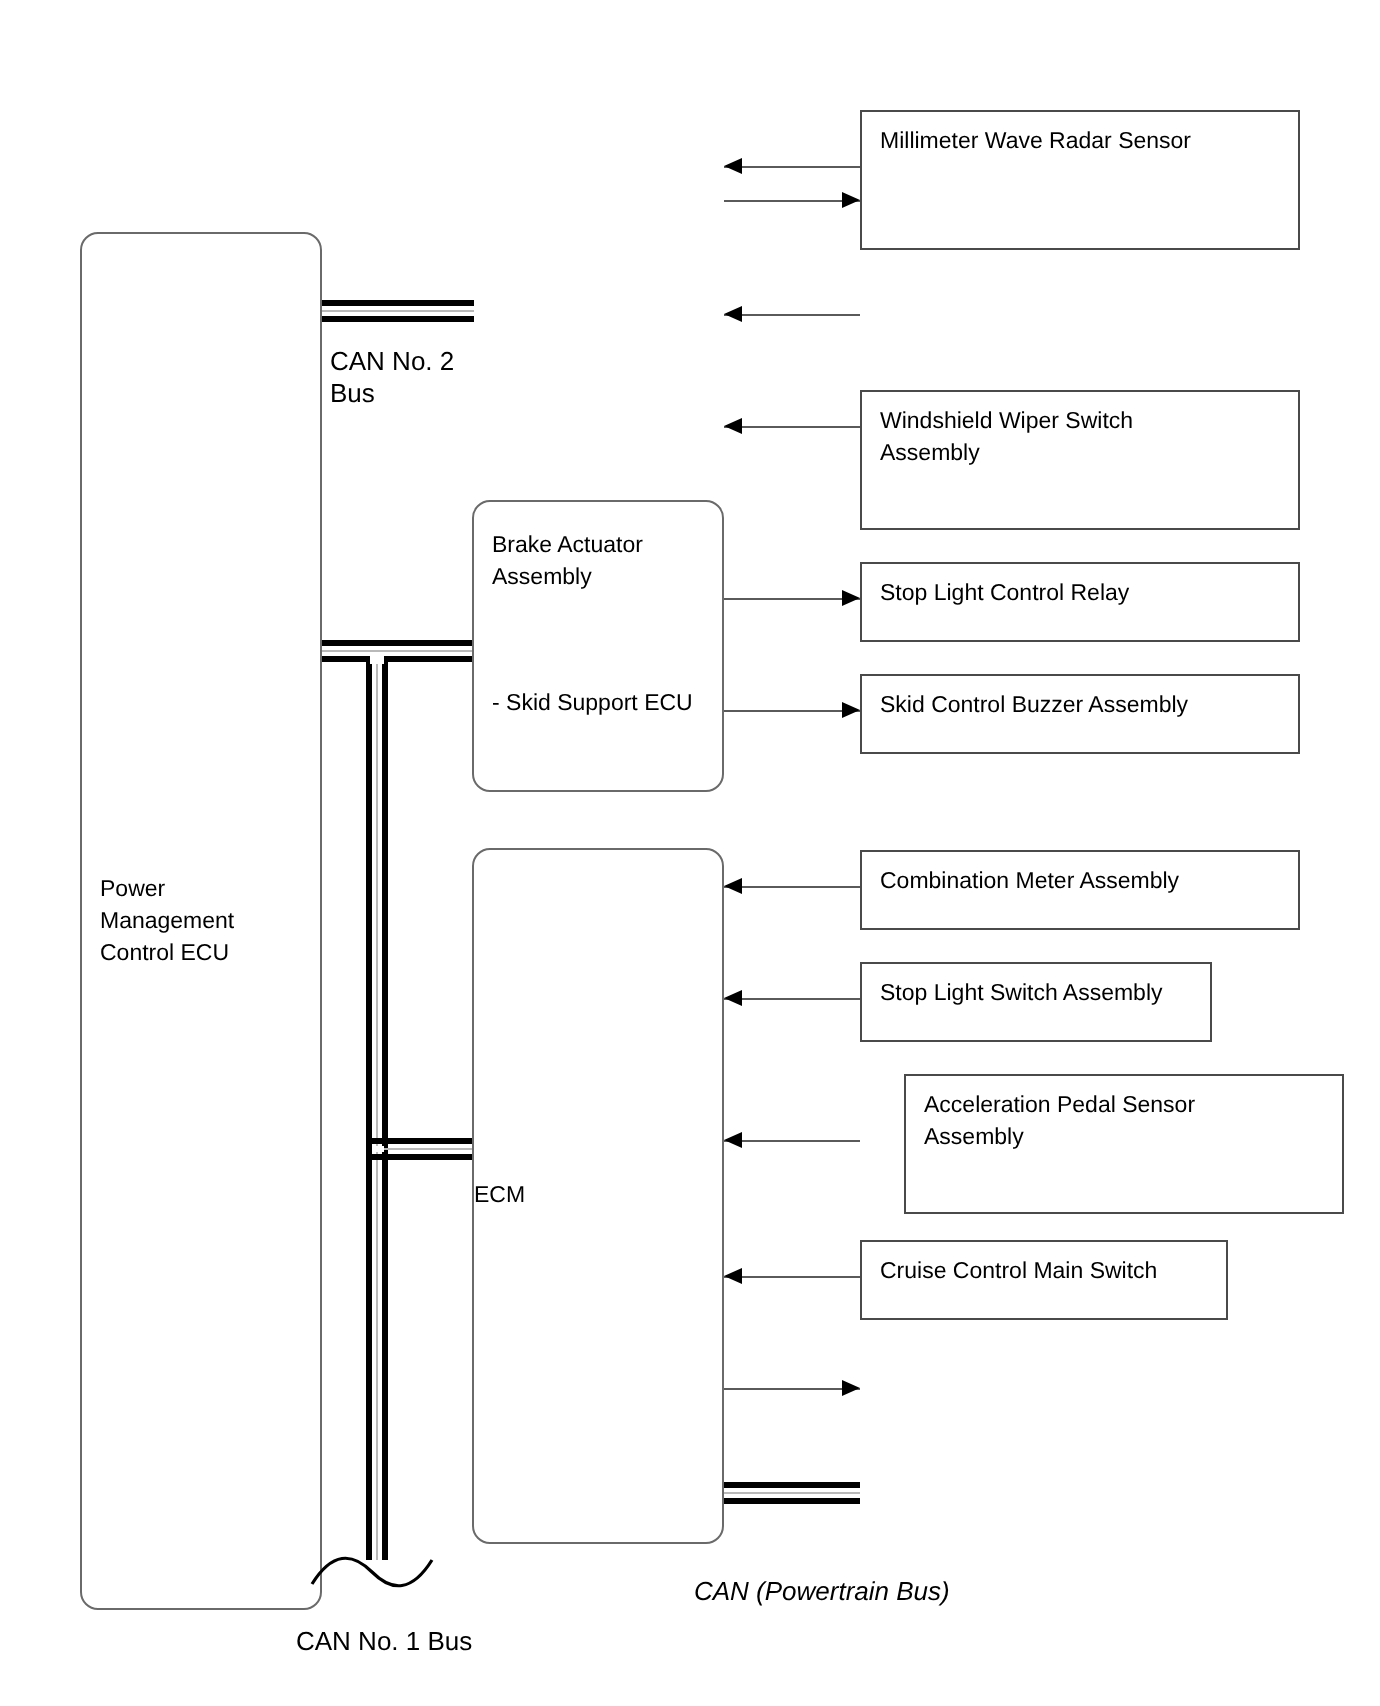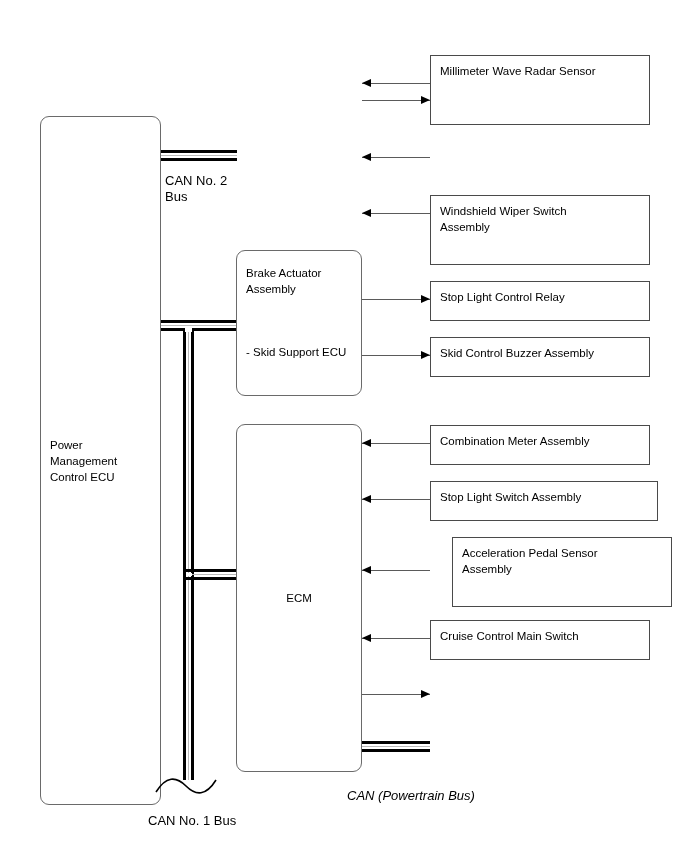--- a/index.html
+++ b/index.html
@@ -29,21 +29,21 @@
   .node .label{
     position:absolute;
     font-size:11.5px;
     line-height:16px;
     white-space:pre-line;
     color:#000000;
   }
   
   .lab-tl{ left:9px;  top:7px; }
   .lab-ml{ left:9px;  top:50%; transform:translateY(-50%); }
-  .lab-cc{ left:0; right:0; top:50%; transform:translateY(-50%); text-align:center; }
+  .lab-cc{ left:0; right:0; top:50%; transform:translateY(-50%); text-align:left; }
 
   
   .lab-brake-a{ left:9px; top:14px; }
   .lab-brake-b{ left:9px; top:93px; }
 
   
   .free-text{
     position:absolute;
     font-size:13px;
     line-height:16px;
@@ -173,30 +173,30 @@
   </div>
 
   <div class="node sharp" style="left:430px; top:337px; width:220px; height:40px;">
     <div class="label lab-tl">Skid Control Buzzer Assembly</div>
   </div>
 
   <div class="node sharp" style="left:430px; top:425px; width:220px; height:40px;">
     <div class="label lab-tl">Combination Meter Assembly</div>
   </div>
 
-  <div class="node sharp" style="left:430px; top:481px; width:228px; height:40px;">
+  <div class="node sharp" style="left:430px; top:481px; width:176px; height:40px;">
     <div class="label lab-tl">Stop Light Switch Assembly</div>
   </div>
 
   <div class="node sharp" style="left:430px; top:537px; width:220px; height:70px;margin-left:22px;">
     <div class="label lab-tl">Acceleration Pedal Sensor
 Assembly</div>
   </div>
 
-  <div class="node sharp" style="left:430px; top:620px; width:220px; height:40px;">
+  <div class="node sharp" style="left:430px; top:620px; width:184px; height:40px;">
     <div class="label lab-tl">Cruise Control Main Switch</div>
   </div>
 
 
 
   <div class="sig" style="left:362px; top:83px; width:68px;"></div>
   <div class="arrow left" style="left:362px; top:78.5px;"></div>
 
   <div class="sig" style="left:362px; top:100px; width:68px;"></div>
   <div class="arrow right" style="left:421px; top:95.5px;"></div>

